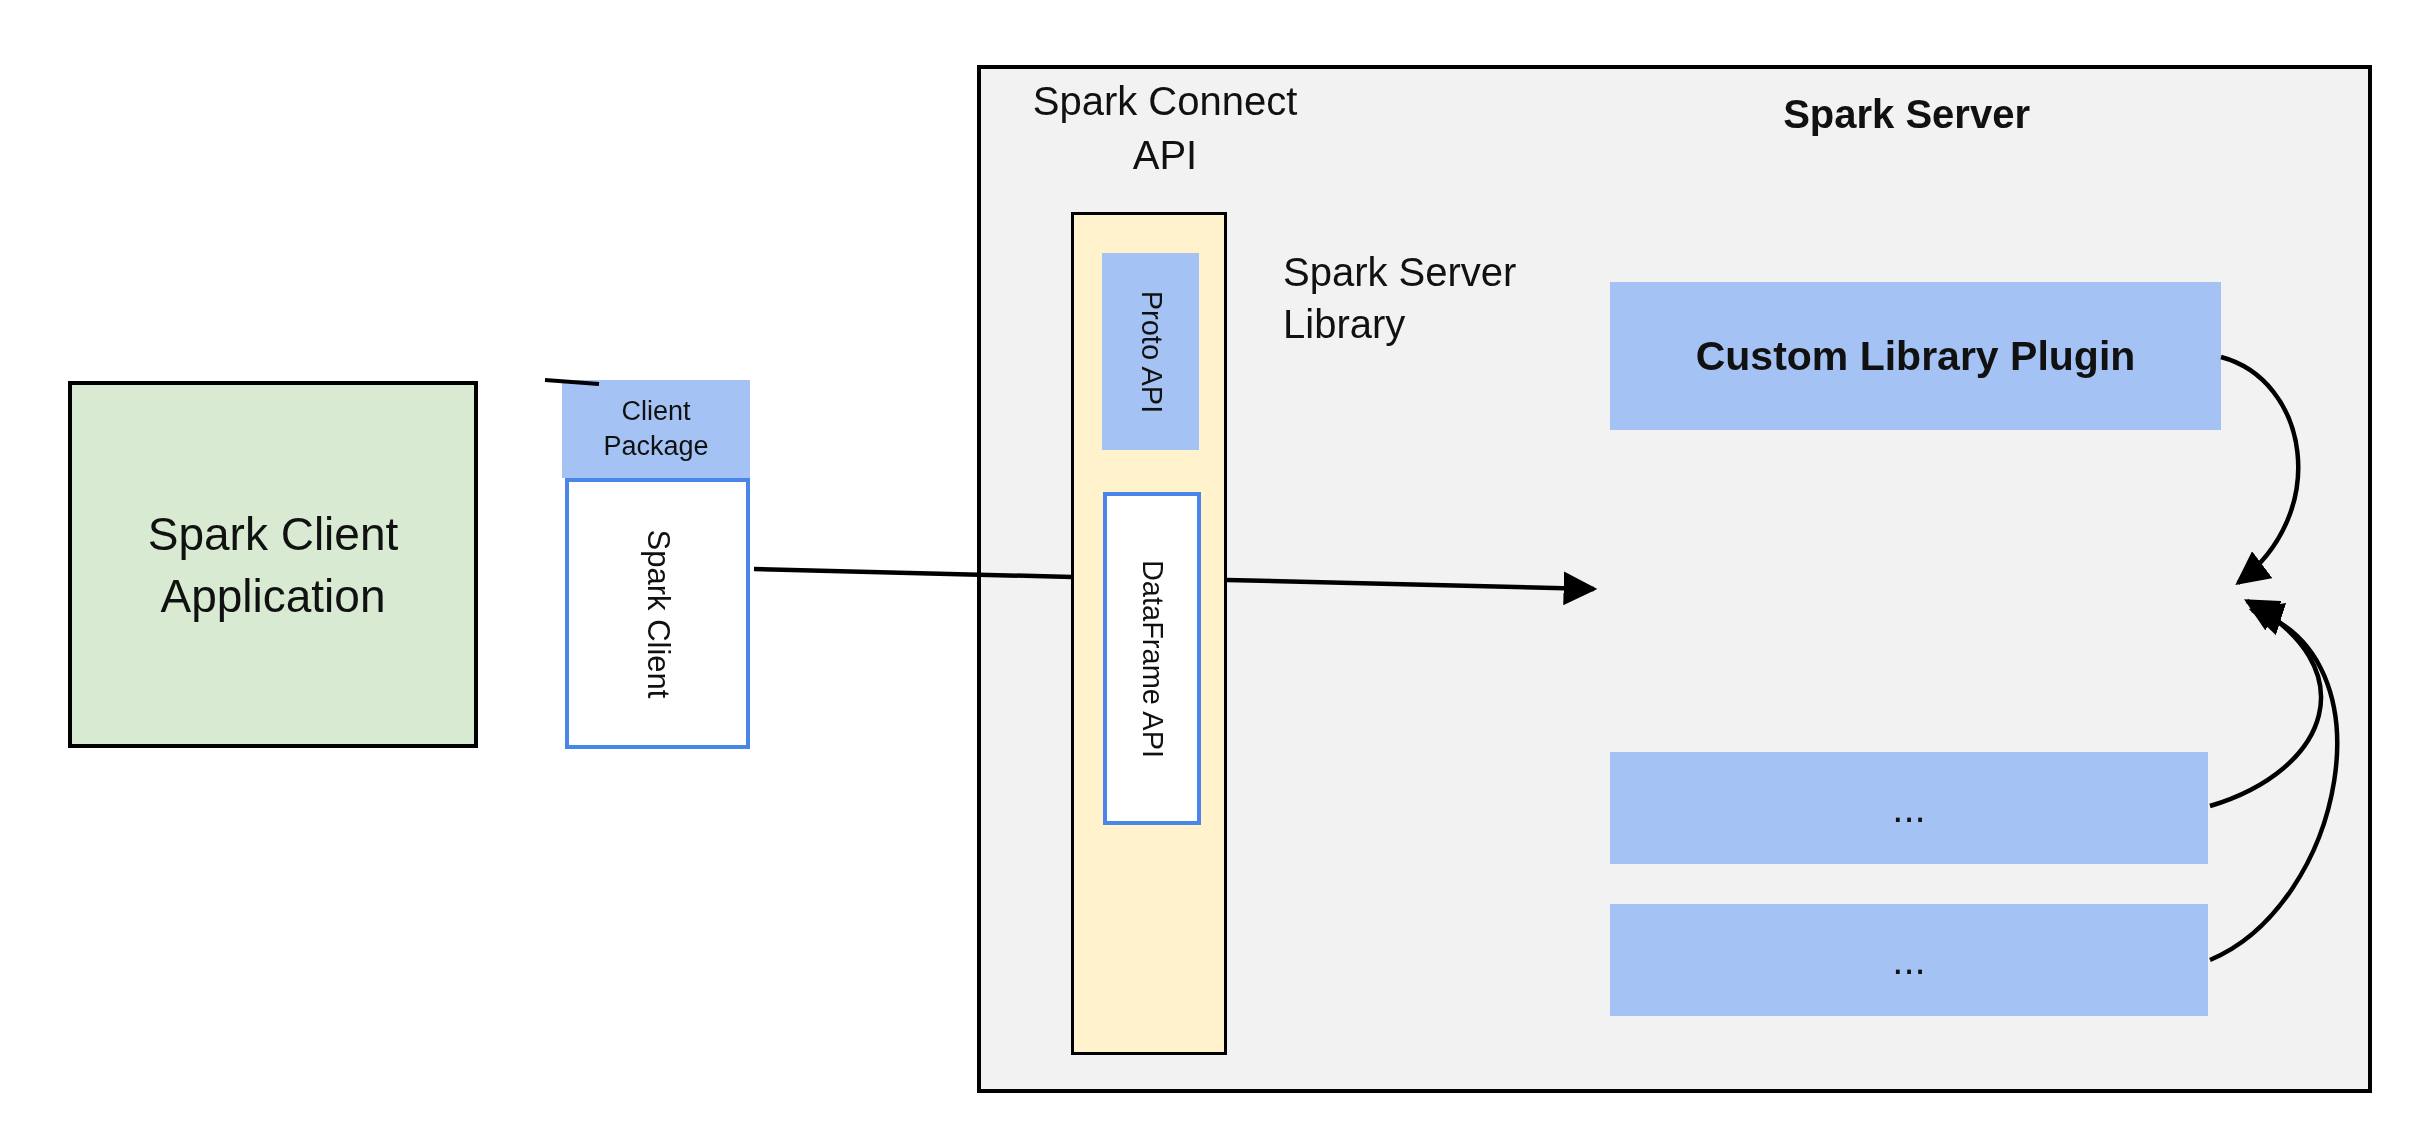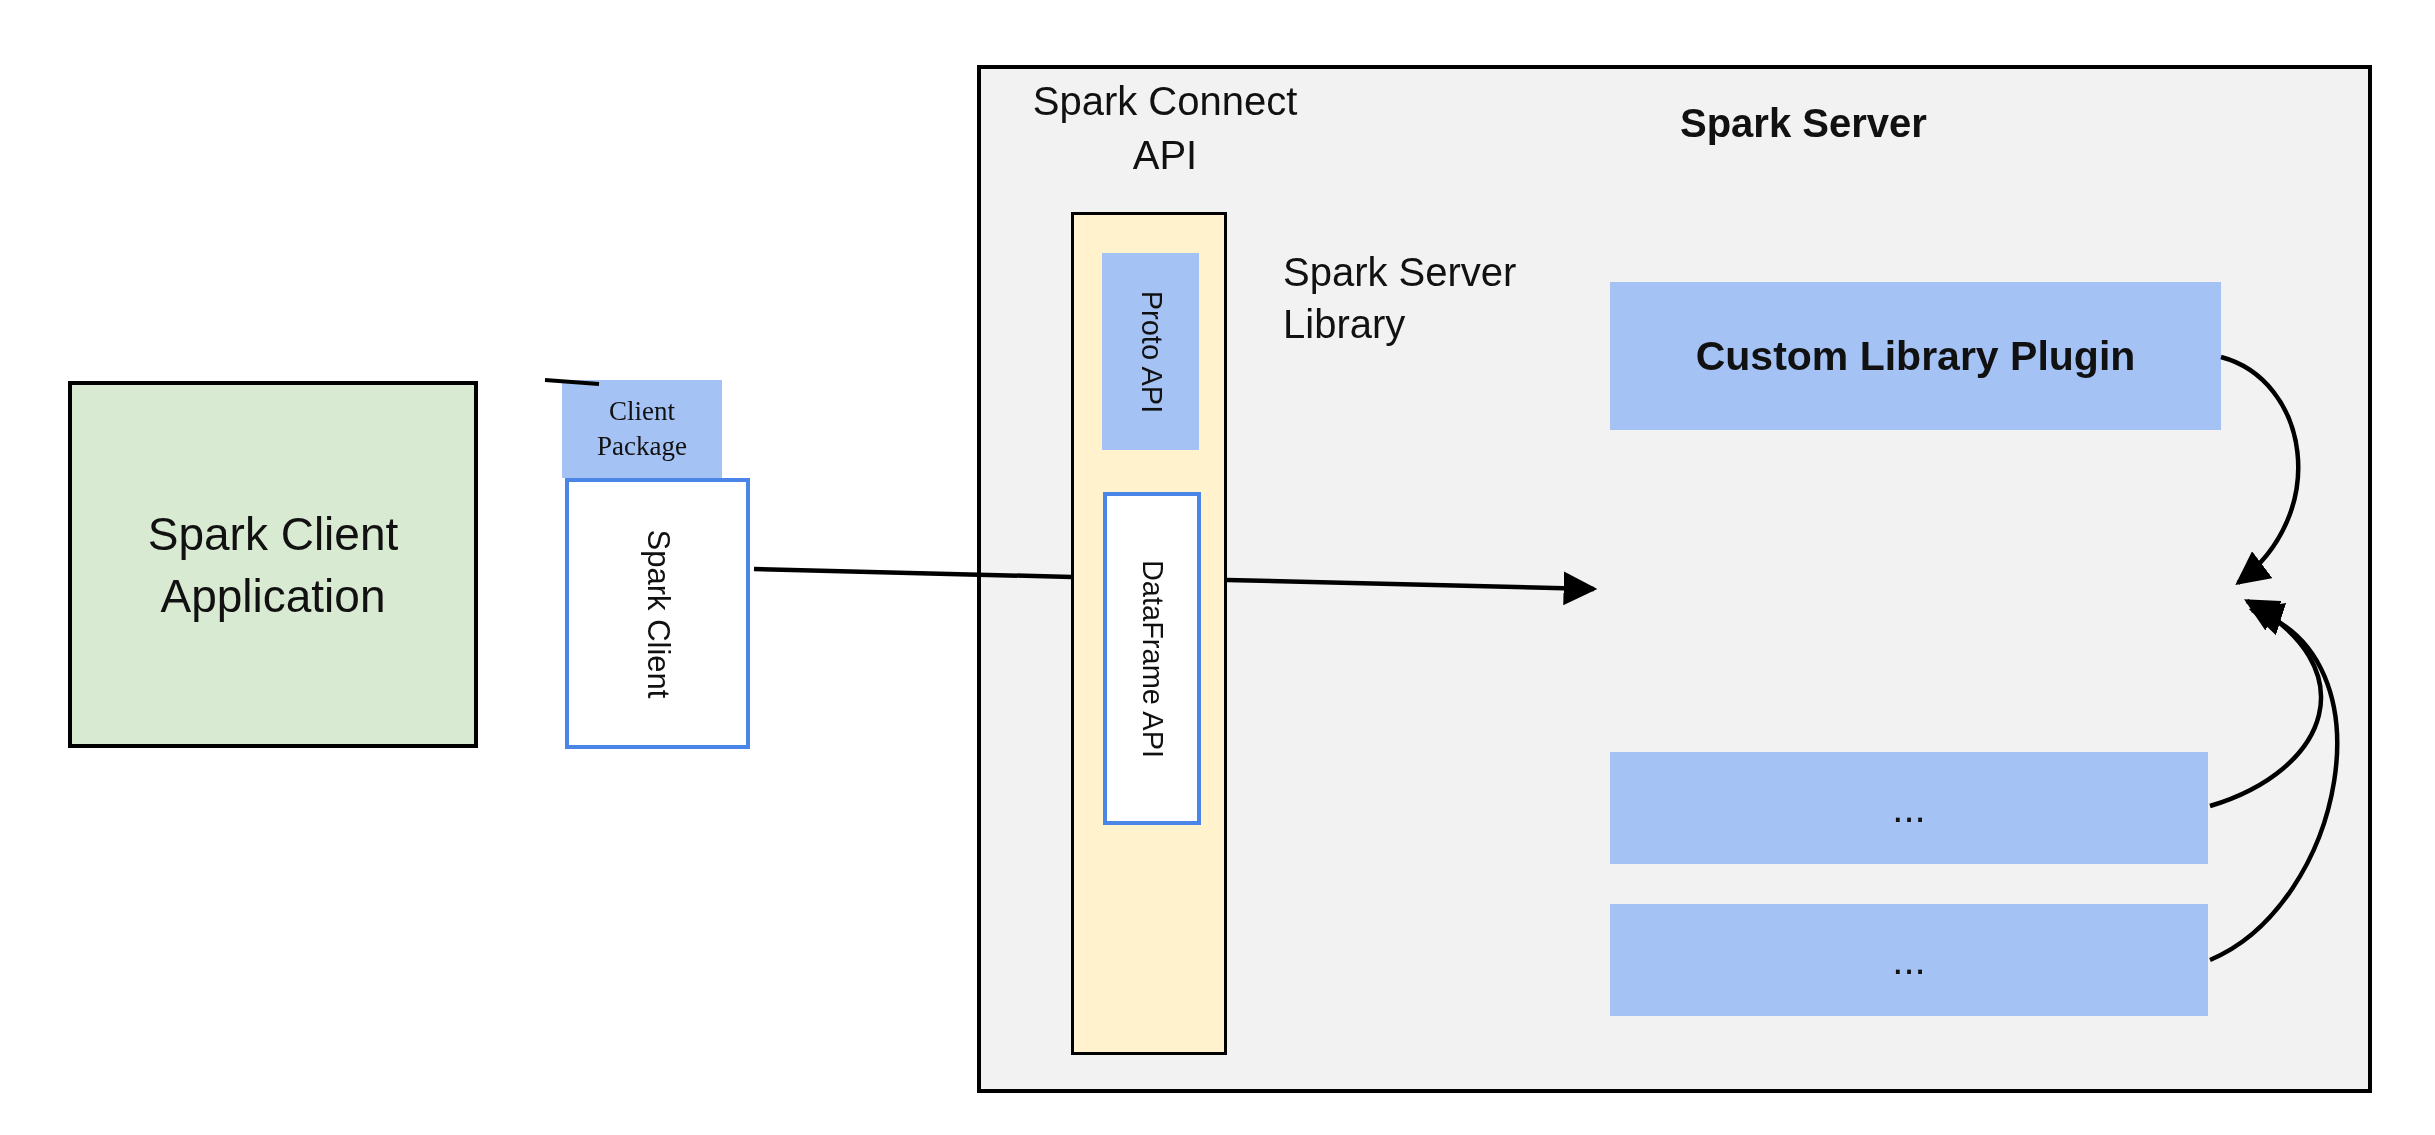--- a/index.html
+++ b/index.html
@@ -23,21 +23,21 @@
   .connect-container{
     left:977px;top:65px;width:1395px;height:1028px;
     background:var(--container-fill);border:4px solid var(--line);
   }
 
   
   .spark-connect-api-label{
     left:1010px;top:74px;width:310px;font-size:40px;line-height:54px;text-align:center;
   }
   .spark-server-title{
-    left:1680px;top:101px;width:350px;font-size:40px;font-weight:bold;text-align:left;
+    left:1680px;top:92px;width:350px;font-size:40px;font-weight:bold;text-align:right;
   }
   .spark-server-library-label{
     left:1252px;top:246px;width:270px;font-size:40px;line-height:52px;text-align:left;margin-left:31px;
   }
 
   
   .server-library-box{
     left:1071px;top:212px;width:156px;height:843px;
     background:var(--yellow-fill);border:3px solid var(--line);
   }
@@ -55,22 +55,22 @@
   .proto-api-box .vtext{font-size:29px;}
   .dataframe-api-box .vtext{font-size:29px;}
 
   
   .client-application-box{
     left:68px;top:381px;width:410px;height:367px;
     background:var(--green-fill);border:4px solid var(--line);
     font-size:46px;line-height:62px;
   }
   .client-package-box{
-    left:562px;top:380px;width:160px;height:98px;background:var(--blue-fill);
-    font-size:27px;line-height:35px;font-family:Liberation Serif, serif;
+    left:562px;top:380px;width:188px;height:98px;background:var(--blue-fill);
+    font-size:27px;line-height:35px;
   }
   .spark-client-box{
     left:565px;top:478px;width:185px;height:271px;background:#ffffff;
     border:4px solid var(--blue-border);
   }
   .spark-client-box .vtext{font-size:31px;}
 
   
   .custom-library-plugin-box{
     left:1610px;top:282px;width:611px;height:148px;background:var(--blue-fill);

